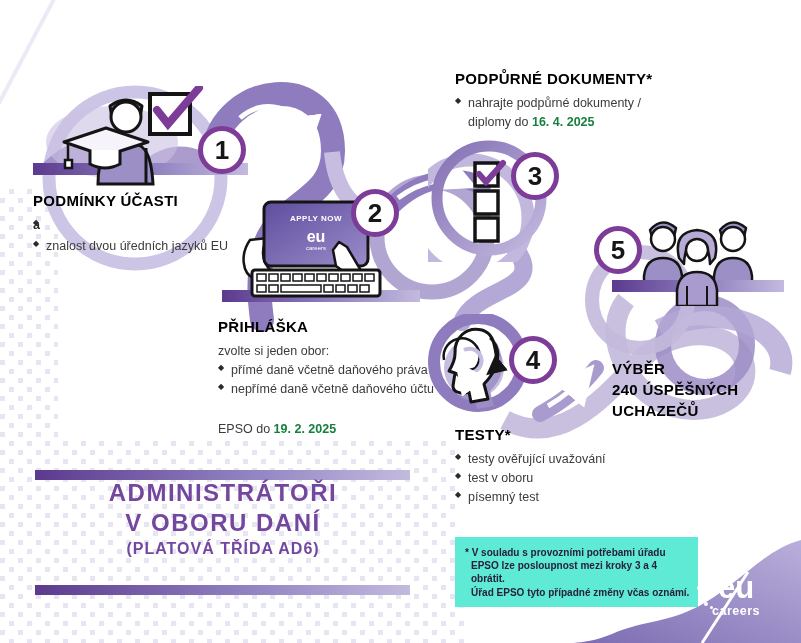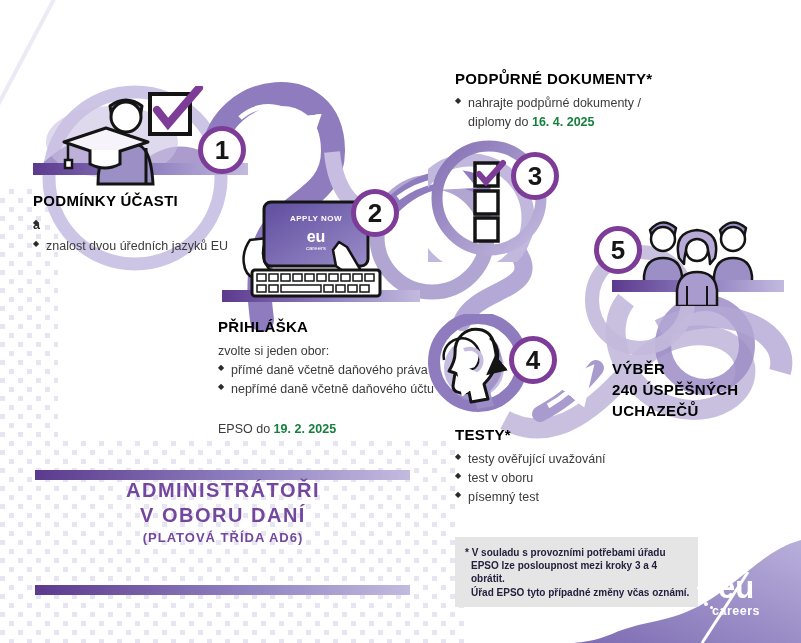--- a/index.html
+++ b/index.html
@@ -20,25 +20,25 @@
   .stepblock{position:absolute;z-index:7;}
   .h{font-size:15px;font-weight:800;color:#000000;letter-spacing:.3px;margin:0 0 7px 0;}
   .body{font-size:12.5px;color:#3b3b3b;line-height:1.5;}
   .b{font-weight:700;}
   .bullet-line{position:relative;padding-left:13px;}
   .bullet-mark{position:absolute;left:0;top:1px;font-size:8px;color:#2b2b2b;}
   .date{color:#15803d;font-weight:800;}
   .plain{padding-left:0;}
   
   .titleblock{position:absolute;left:35px;top:478px;width:376px;text-align:center;z-index:7;color:#74479e;font-weight:800;}
-  .t1{font-size:20px;letter-spacing:1.5px;line-height:1.25;}
-  .t3{font-size:13px;letter-spacing:1px;margin-top:2px;}
+  .t1{font-size:24px;letter-spacing:1.5px;line-height:1.25;}
+  .t3{font-size:16px;letter-spacing:1px;margin-top:2px;}
   
   .footnote{
-    position:absolute;left:455px;top:537px;width:243px;box-sizing:border-box;background:#e5e5e5;
+    position:absolute;left:455px;top:537px;width:243px;box-sizing:border-box;background:#5eead4;
     color:#26203e;font-size:10px;line-height:1.32;padding:9px 8px 8px 10px;z-index:7;font-weight:600;
   }
   .footnote .ind{padding-left:6px;}
   
   .logo{position:absolute;left:712px;top:572px;z-index:8;color:#fff;text-align:center;line-height:1;}
   .logo-eu{font-size:31px;font-weight:800;letter-spacing:0;}
   .logo-careers{font-size:12.5px;font-weight:700;letter-spacing:.5px;margin-top:2px;}
   .ldot{position:absolute;background:#fff;border-radius:50%;}
   svg{display:block;}
 </style>

